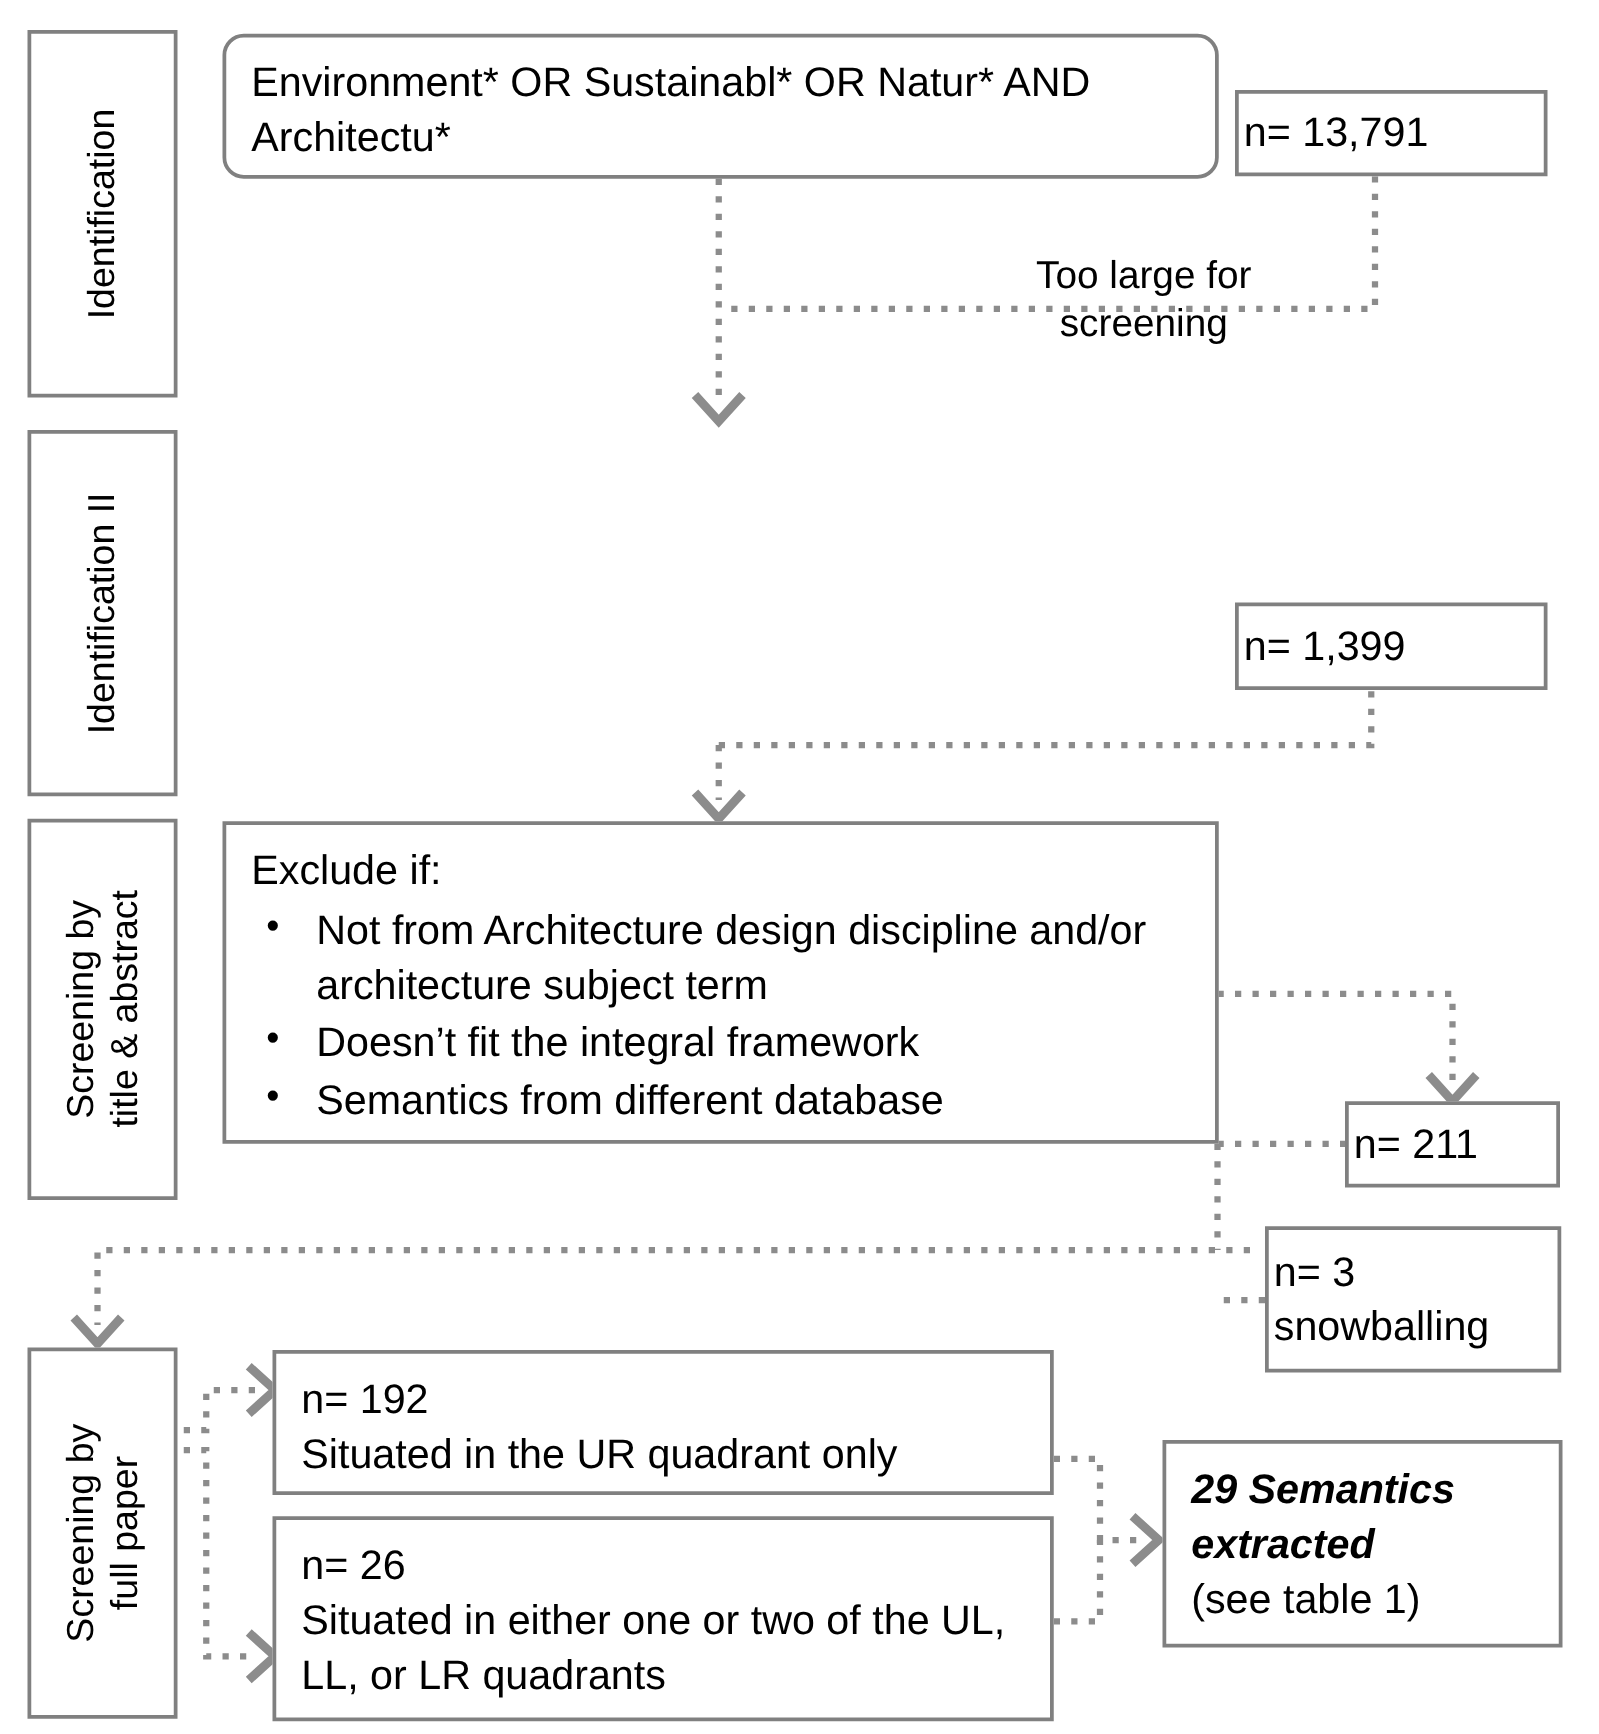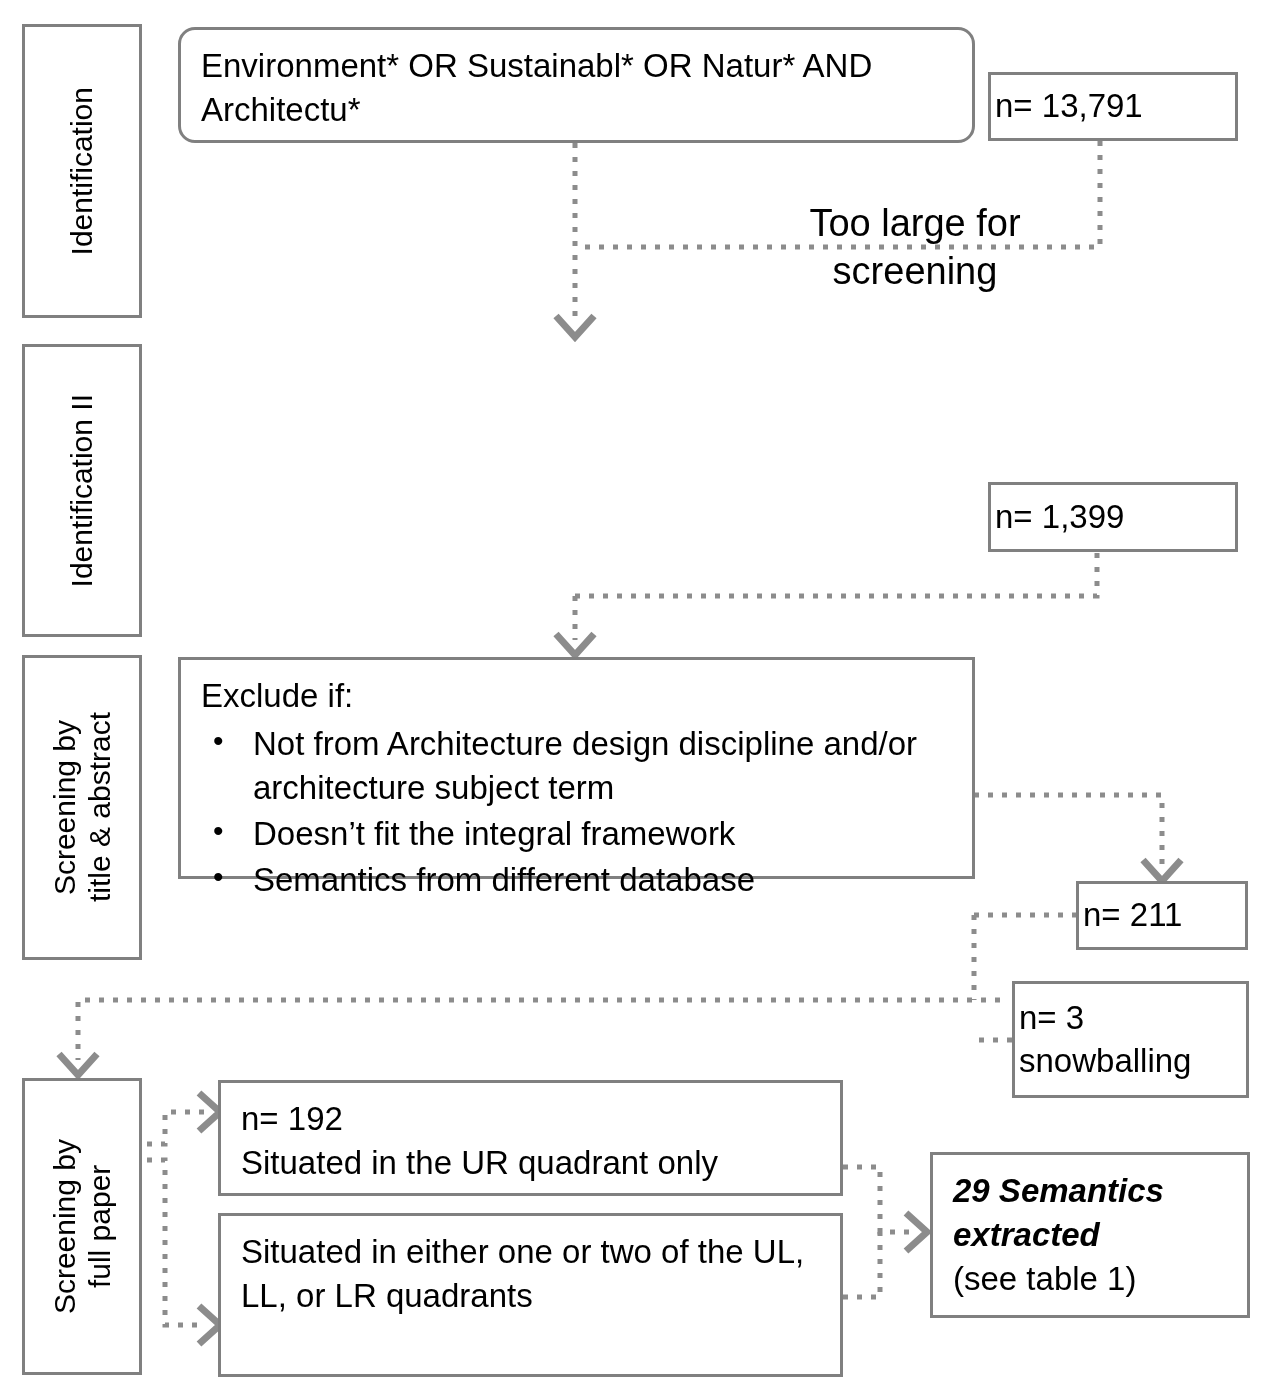--- a/index.html
+++ b/index.html
@@ -71,21 +71,21 @@
     left: 12px;
     top: -1px;
     font-size: 30px;
   }
   .semantics-em {
     font-style: italic;
     font-weight: bold;
   }
   .edge-label {
     position: absolute;
-    font-size: 38px;
+    font-size: 31px;
     line-height: 1.26;
     text-align: center;
     white-space: pre-line;
     color: #000000;
   }
   svg.wires {
     position: absolute;
     left: 0;
     top: 0;
     width: 1279px;
@@ -164,21 +164,21 @@
   <div class="box stage-label" style="left:22px; top:1078px; width:120px; height:297px;">
     <span class="rot">Screening by
 full paper</span>
   </div>
 
   <div class="box content" style="left:178px; top:27px; width:797px; height:116px;border-radius:17px;">
     <span>Environment* OR Sustainabl* OR Natur* AND Architectu*</span>
   </div>
 
 
-  <div class="box content" style="left:178px; top:657px; width:797px; height:222px;">
+  <div class="box content" style="left:178px; top:657px; width:797px; height:258px;">
     <div>Exclude if:</div>
     <ul class="bullets">
       <li>Not from Architecture design discipline and/or architecture subject term</li>
       <li>Doesn’t fit the integral framework</li>
       <li>Semantics from different database</li>
     </ul>
   </div>
 
   <div class="box count" style="left:988px; top:72px; width:250px; height:69px;">
     <span class="lines">n= 13,791</span>
@@ -196,20 +196,21 @@
     <span class="lines">n= 3
 snowballing</span>
   </div>
 
   <div class="box content" style="left:218px; top:1080px; width:625px; height:116px;">
     <div>n= 192</div>
     <div>Situated in the UR quadrant only</div>
   </div>
 
   <div class="box content" style="left:218px; top:1213px; width:625px; height:164px;">
+    <div>n= 26</div>
     <div>Situated in either one or two of the UL, LL, or LR quadrants</div>
   </div>
 
   <div class="box content" style="left:930px; top:1152px; width:320px; height:166px;">
     <div class="semantics-em">29 Semantics extracted</div>
     <div>(see table 1)</div>
   </div>
 
   <div class="edge-label" style="left:800px; top:200px; width:230px;">Too large for
 screening</div>

